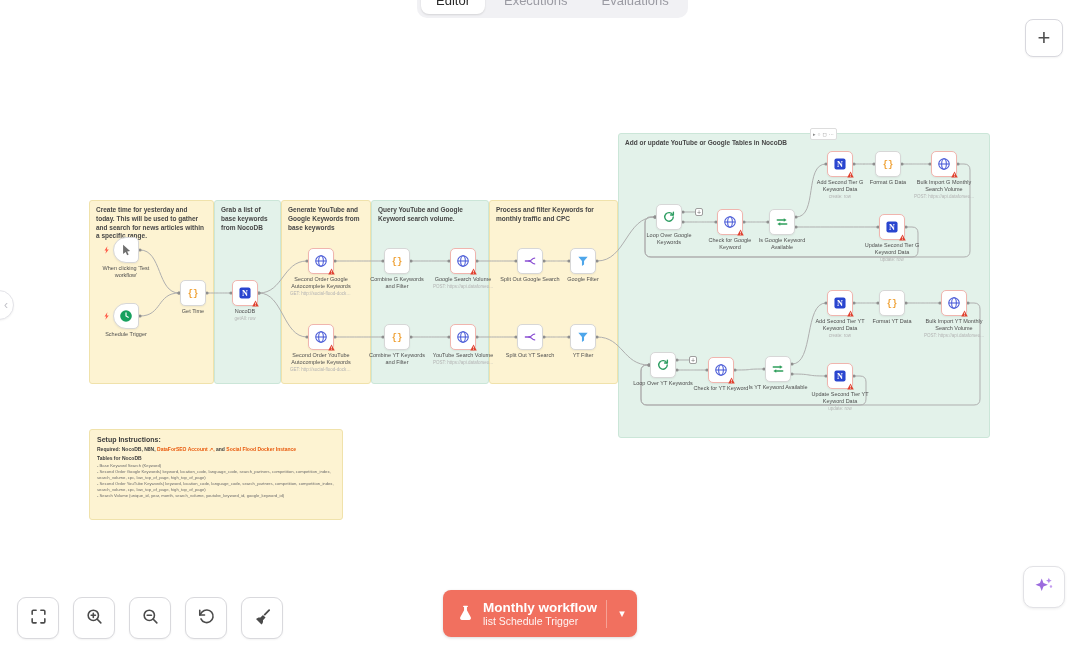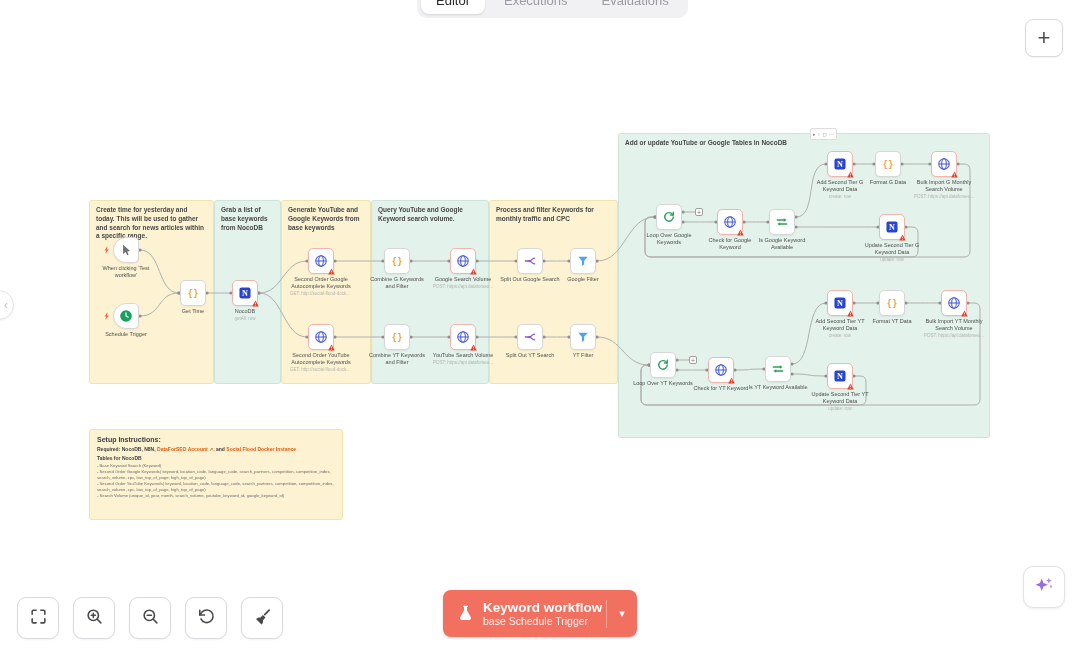--- a/index.html
+++ b/index.html
@@ -735,22 +735,22 @@
           <path d="M12.6 10.2 9.4 13.4c-2.2-.4-4 .3-5.6 1.9l6.9 6.9c1.6-1.6 2.3-3.4 1.9-5.6l3.2-3.2z"></path>
         </svg></span>
   </div>
 </div>
 
 <div class="exec-btn">
   <span class="exec-flask"><svg viewBox="0 0 24 26" fill="#fff">
         <path d="M9 1h6a1 1 0 0 1 0 2h-.7v5.2l5.9 11.1A3 3 0 0 1 17.6 24H6.4a3 3 0 0 1-2.6-4.7L9.7 8.2V3H9a1 1 0 0 1 0-2z"></path>
       </svg></span>
   <span class="exec-text">
-    <div class="exec-title">Keyword workflow</div>
-    <div class="exec-sub">base Schedule Trigger</div>
+    <div class="exec-title">Monthly workflow</div>
+    <div class="exec-sub">list Schedule Trigger</div>
   </span>
   <span class="exec-divider"></span>
   <span class="exec-caret">▾</span>
 </div>
 
 <div class="ai-btn">
   <span><svg viewBox="0 0 24 24">
         <path d="M9.5 5l1.9 4.9 4.9 1.9-4.9 1.9L9.5 18.6l-1.9-4.9L2.7 11.8l4.9-1.9z" fill="#9c6ade"></path>
         <path d="M17.3 4.2l.9 2.2 2.2.9-2.2.9-.9 2.2-.9-2.2-2.2-.9 2.2-.9z" fill="#b184ea"></path>
         <circle cx="19.6" cy="13.6" r="1.3" fill="#c49df0"></circle>

